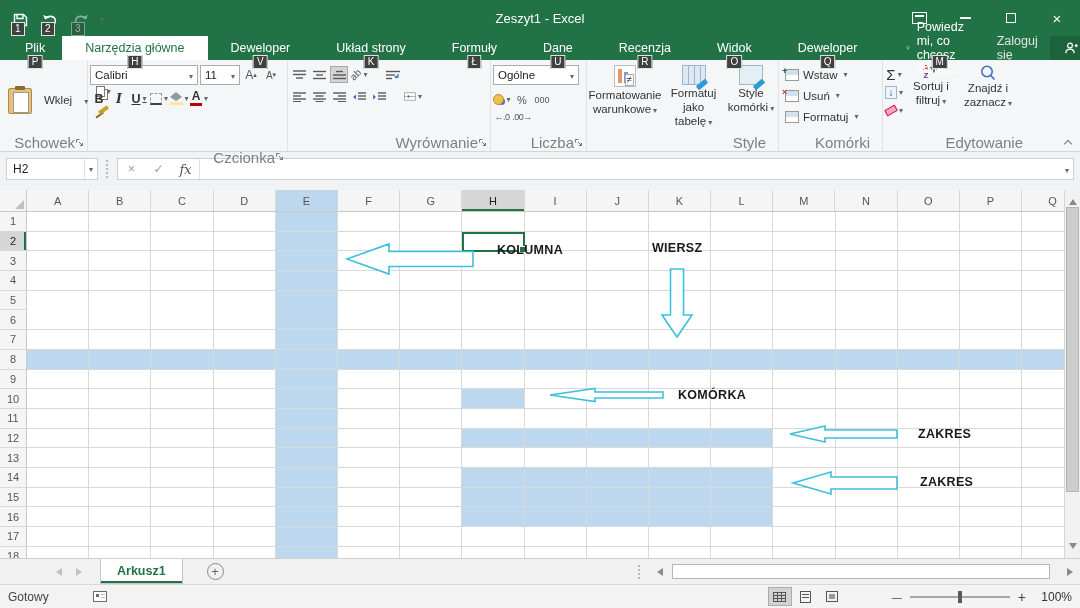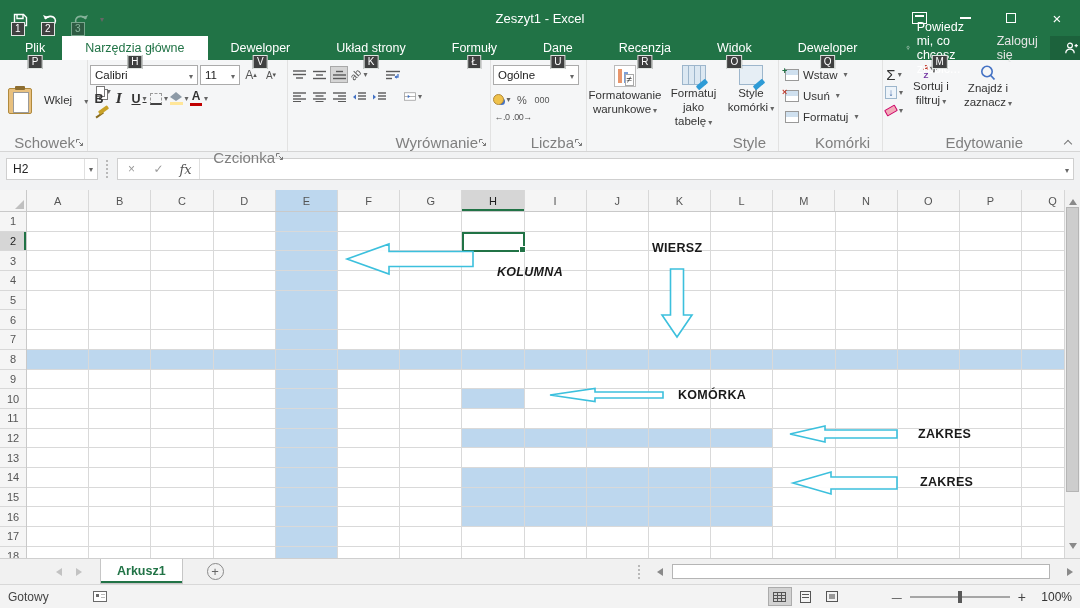--- a/index.html
+++ b/index.html
@@ -625,21 +625,21 @@
       <div class="selbox"></div>
     </div>
 
     <svg class="anno-svg" width="1080" height="368">
       <path d="M347 69 L389 54 L389 61.5 L473 61.5 L473 76.5 L389 76.5 L389 84 Z"></path>
       <path d="M677 147 L662 125 L670.5 125 L670.5 79 L683.5 79 L683.5 125 L692 125 Z"></path>
       <path d="M550 205 L595 198.5 L595 202 L663 202 L663 208 L595 208 L595 211.5 Z"></path>
       <path d="M790 244 L825 236 L825 240 L897 240 L897 248 L825 248 L825 252 Z"></path>
       <path d="M793 293 L831 282 L831 287 L897 287 L897 299 L831 299 L831 304 Z"></path>
     </svg>
-    <div class="annolabel" style="left:497px;top:75px;font-style:italic;">KOLUMNA</div>
+    <div class="annolabel" style="left:497px;top:53px;">KOLUMNA</div>
     <div class="annolabel" style="left:652px;top:51px;">WIERSZ</div>
     <div class="annolabel" style="left:678px;top:198px;">KOMÓRKA</div>
     <div class="annolabel" style="left:918px;top:237px;">ZAKRES</div>
     <div class="annolabel" style="left:920px;top:285px;">ZAKRES</div>
 
     <div class="vscroll">
       <span class="tri-up"></span>
       <div class="vthumb"></div>
       <span class="tri-dn"></span>
     </div>

